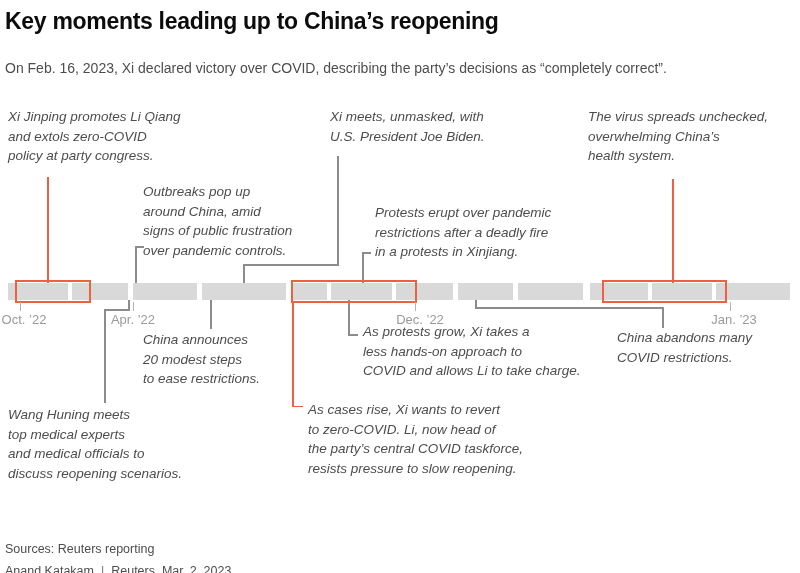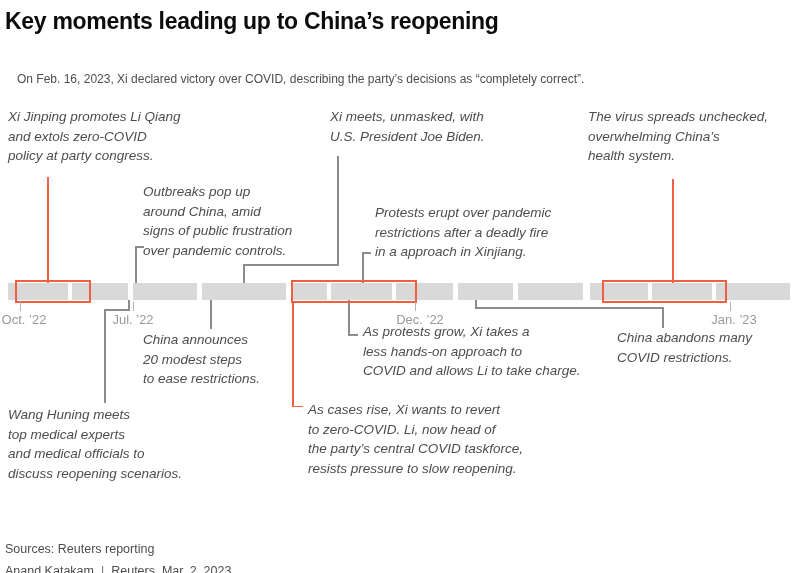--- a/index.html
+++ b/index.html
@@ -5,22 +5,22 @@
   html,body{margin:0;padding:0;background:#fff;}
   .canvas{
     position:relative;width:800px;height:573px;background:#fff;overflow:hidden;
     font-family:"Liberation Sans",sans-serif;
   }
   .title{
     position:absolute;left:5px;top:8px;margin:0;
     font-size:23px;font-weight:bold;letter-spacing:-0.3px;color:var(--title);
   }
   .subtitle{
-    position:absolute;left:5px;top:60px;margin:12px;width:780px;
-    font-size:12px;color:var(--text);
+    position:absolute;left:5px;top:60px;margin:0;width:780px;
+    font-size:14px;color:var(--text);
   }
   .ann{position:absolute;font-size:13.5px;line-height:19.5px;color:var(--text);white-space:nowrap;font-style:italic;}
   .bar-seg{position:absolute;top:283px;height:17px;background:var(--bar);}
   .hl-box{position:absolute;top:280px;height:19px;border:2px solid var(--accent);background:transparent;}
   .conn{position:absolute;background:var(--connector);}
   .conn.orange{background:var(--accent);}
   .v{width:1.5px;}
   .h{height:1.5px;}
   .tick{position:absolute;top:302px;width:1px;height:9px;background:#b3b3b3;}
   .mlabel{
@@ -49,21 +49,21 @@
       <div>signs of public frustration</div>
       <div>over pandemic controls.</div>
     </div>
   <div class="ann" style="left:330px;top:107px">
       <div>Xi meets, unmasked, with</div>
       <div>U.S. President Joe Biden.</div>
     </div>
   <div class="ann" style="left:375px;top:203px">
       <div>Protests erupt over pandemic</div>
       <div>restrictions after a deadly fire</div>
-      <div>in a approach in Xinjiang.</div>
+      <div>in a protests in Xinjiang.</div>
     </div>
   <div class="ann" style="left:588px;top:107px">
       <div>The virus spreads unchecked,</div>
       <div>overwhelming China’s</div>
       <div>health system.</div>
     </div>
   <div class="ann" style="left:143px;top:330px">
       <div>China announces</div>
       <div>20 modest steps</div>
       <div>to ease restrictions.</div>
@@ -136,21 +136,21 @@
   <div class="hl-box" style="left:15px;width:72px"></div>
   <div class="hl-box" style="left:291px;width:122px"></div>
   <div class="hl-box" style="left:602px;width:121px"></div>
 
   <div class="tick" style="left:20px"></div>
   <div class="tick" style="left:133px"></div>
   <div class="tick" style="left:415px"></div>
   <div class="tick" style="left:730px"></div>
 
   <div class="mlabel" style="left:24px">Oct. ’22</div>
-  <div class="mlabel" style="left:133px">Jul. ’22</div>
+  <div class="mlabel" style="left:133px">Apr. ’22</div>
   <div class="mlabel" style="left:420px">Dec. ’22</div>
   <div class="mlabel" style="left:734px">Jan. ’23</div>
 
   <div class="footer" style="top:522px">Sources: Reuters reporting</div>
   <div class="footer" style="top:544px">
     <span>Anand Katakam</span><span class="sep">|</span><span>Reuters, Mar. 2, 2023</span>
   </div>
 
 </div>
 

